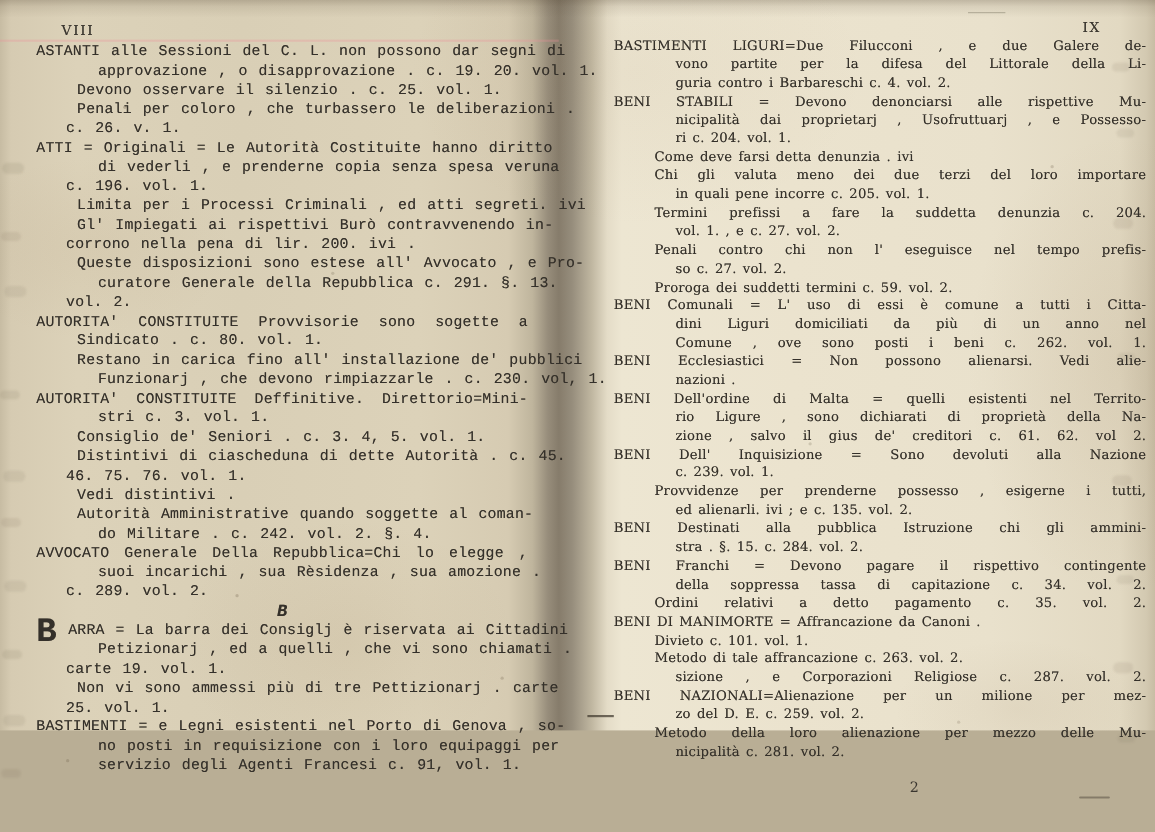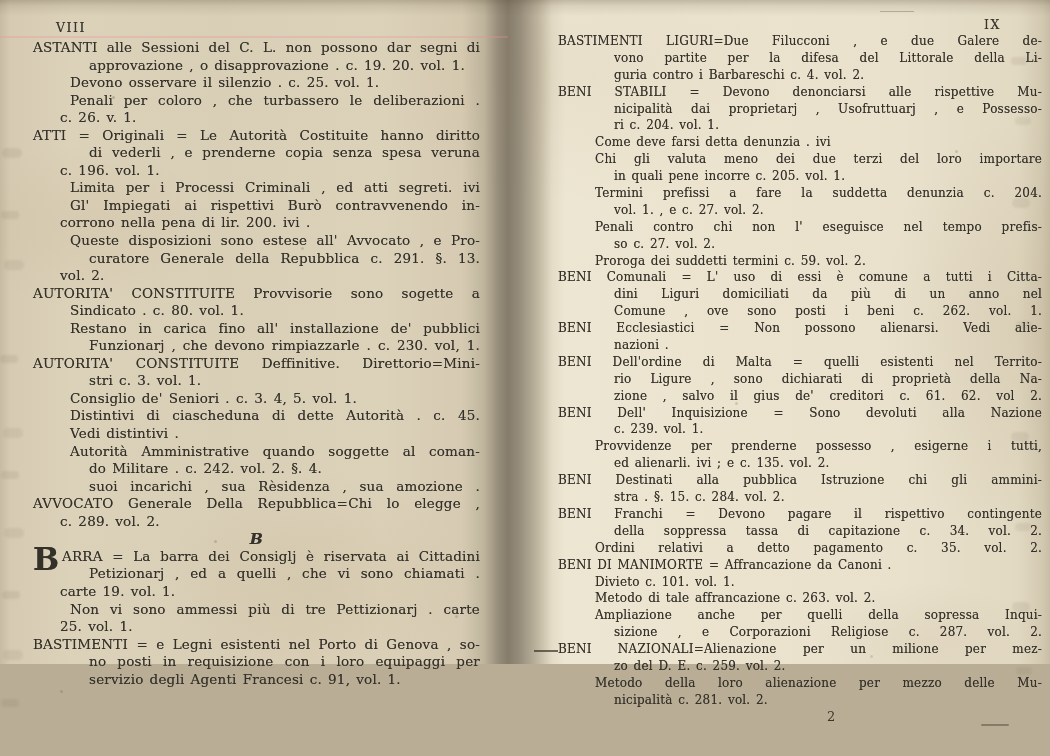--- a/index.html
+++ b/index.html
@@ -16,21 +16,21 @@
       linear-gradient(180deg, rgba(74,60,42,0) 740px, rgba(74,60,42,.10) 756px),
       linear-gradient(90deg,
         #c7bca3 0px, #d6cbb2 10px, #dcd2b9 70px, #d9cfb6 220px,
         #dcd2b9 380px, #d6cbb2 462px, #bfb59d 484px, #978d7b 498px,
         #867c6b 508px, #968d7c 520px, #c0b7a1 538px, #e4dcc7 552px,
         #ede6d2 565px, #ebe3ce 720px, #e9e1cc 900px, #e2d9c2 1018px,
         #d3c9b1 1042px, #c8bda4 1050px);
     font-family:"DejaVu Serif", serif;
   }
   .textcol{position:absolute;color:#34302a;text-shadow:0 0 .4px rgba(52,47,38,.55);}
-  .left-col{left:33px;top:39px;width:447px;font-size:13.5px;line-height:17.55px;letter-spacing:.2px;}
+  .left-col{left:33px;top:39px;width:447px;font-size:13.5px;line-height:17.55px;letter-spacing:.2px;font-family:Liberation Mono, monospace;}
   .right-col{left:558px;top:33px;width:484px;font-size:12px;line-height:16.9px;letter-spacing:.2px;}
   .left-col .ln{height:17.55px;}
   .right-col .ln{height:16.9px;}
   .ln{white-space:nowrap;position:relative;word-spacing:1.6px;}
   .ln.c{padding-left:56px;}
   .ln.s{padding-left:37px;}
   .ln.x{padding-left:27px;}
   .ln.j{text-align:justify;text-align-last:justify;}
   .ln.ctr{text-align:center;text-align-last:center;font-style:italic;font-weight:700;font-size:15.5px;}
   .dropcap{position:absolute;left:0;top:-3px;font-size:31px;line-height:28px;font-weight:700;}
@@ -116,25 +116,26 @@
       <div class="ln c j">curatore Generale della Repubblica c. 291. §. 13.</div>
       <div class="ln x">vol. 2.</div>
       <div class="ln e j">AUTORITA' CONSTITUITE Provvisorie sono sogette a</div>
       <div class="ln s">Sindicato . c. 80. vol. 1.</div>
       <div class="ln s j">Restano in carica fino all' installazione de' pubblici</div>
       <div class="ln c j">Funzionarj , che devono rimpiazzarle . c. 230. vol, 1.</div>
       <div class="ln e j">AUTORITA' CONSTITUITE Deffinitive. Direttorio=Mini-</div>
       <div class="ln c">stri c. 3. vol. 1.</div>
       <div class="ln s">Consiglio de' Seniori . c. 3. 4, 5. vol. 1.</div>
       <div class="ln s j">Distintivi di ciascheduna di dette Autorità . c. 45.</div>
+      <div class="ln x">46. 75. 76. vol. 1.</div>
       <div class="ln s">Vedi distintivi .</div>
       <div class="ln s j">Autorità Amministrative quando soggette al coman-</div>
       <div class="ln c">do Militare . c. 242. vol. 2. §. 4.</div>
+      <div class="ln e j">AVVOCATO Generale Della Repubblica=Chi lo elegge ,</div>
       <div class="ln c j">suoi incarichi , sua Rèsidenza , sua amozione .</div>
-      <div class="ln e j">AVVOCATO Generale Della Repubblica=Chi lo elegge ,</div>
       <div class="ln x">c. 289. vol. 2.</div>
       <div class="ln ctr">B</div>
       <div class="ln e">
         <span class="dropcap">B</span>
         <span class="drop-rest j">ARRA = La barra dei Consiglj è riservata ai Cittadini</span>
       </div>
       <div class="ln c j">Petizionarj , ed a quelli , che vi sono chiamati .</div>
       <div class="ln x">carte 19. vol. 1.</div>
       <div class="ln s j">Non vi sono ammessi più di tre Pettizionarj . carte</div>
       <div class="ln x">25. vol. 1.</div>
@@ -171,21 +172,20 @@
       <div class="ln s j">Provvidenze per prenderne possesso , esigerne i tutti,</div>
       <div class="ln c">ed alienarli. ivi ; e c. 135. vol. 2.</div>
       <div class="ln e j">BENI Destinati alla pubblica Istruzione chi gli ammini-</div>
       <div class="ln c">stra . §. 15. c. 284. vol. 2.</div>
       <div class="ln e j">BENI Franchi = Devono pagare il rispettivo contingente</div>
       <div class="ln c j">della soppressa tassa di capitazione c. 34. vol. 2.</div>
       <div class="ln s j">Ordini relativi a detto pagamento c. 35. vol. 2.</div>
       <div class="ln e">BENI DI MANIMORTE = Affrancazione da Canoni .</div>
       <div class="ln s">Divieto c. 101. vol. 1.</div>
       <div class="ln s">Metodo di tale affrancazione c. 263. vol. 2.</div>
-      <div class="ln s j">Ampliazione anche per quelli della sopressa Inqui-</div>
       <div class="ln c j">sizione , e Corporazioni Religiose c. 287. vol. 2.</div>
       <div class="ln e j">BENI NAZIONALI=Alienazione per un milione per mez-</div>
       <div class="ln c">zo del D. E. c. 259. vol. 2.</div>
       <div class="ln s j">Metodo della loro alienazione per mezzo delle Mu-</div>
       <div class="ln c">nicipalità c. 281. vol. 2.</div>
     </div>
 
   <div class="signature">2</div>
 
 </div>

